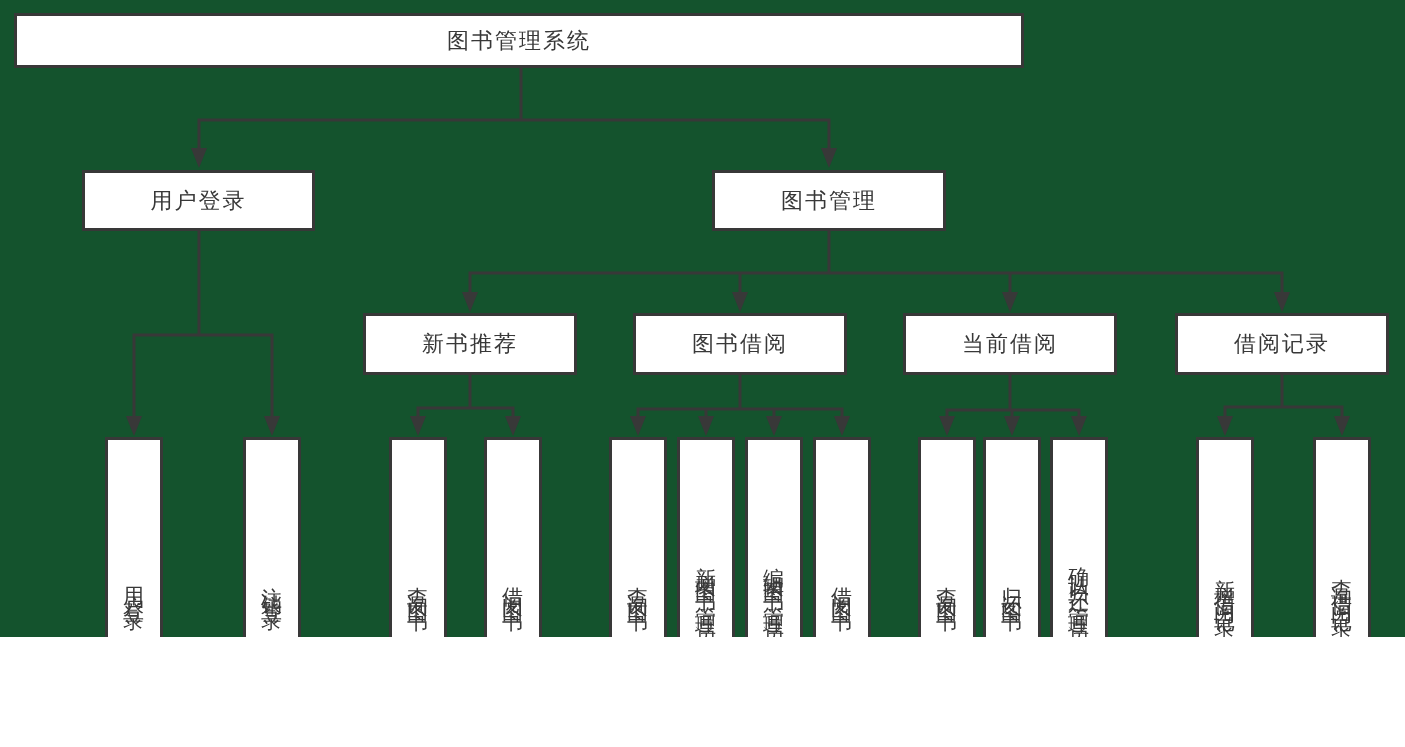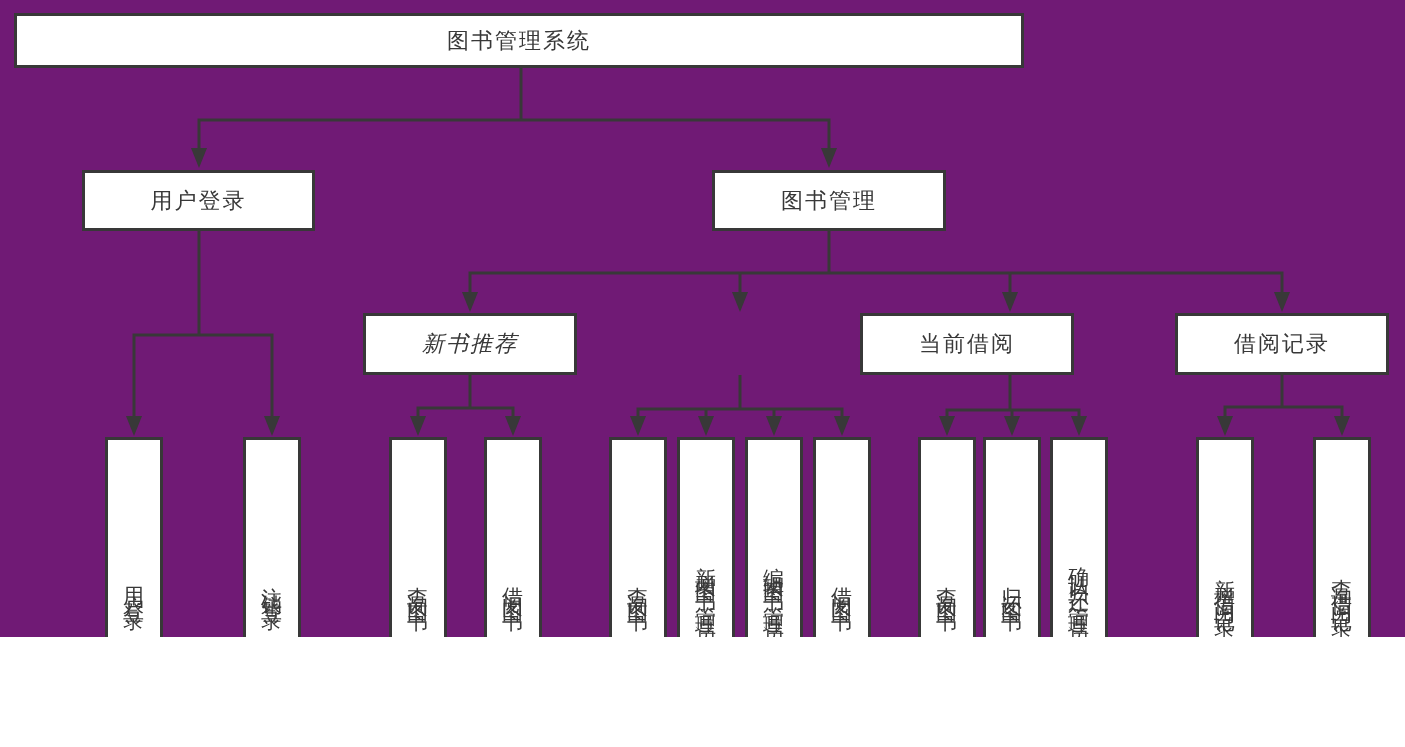--- a/index.html
+++ b/index.html
@@ -1,36 +1,36 @@
 <!DOCTYPE html>
 <html><head>
 <meta charset="utf-8">
 <style>
   html,body{margin:0;padding:0;background:#ffffff;}
   body{font-family:"Liberation Sans","DejaVu Sans",sans-serif;}
-  #canvas{position:relative;width:1405px;height:637px;background:#701a75;overflow:hidden;}
+  #canvas{position:relative;width:1405px;height:637px;background:#14532d;overflow:hidden;}
   #connectors{position:absolute;left:0;top:0;width:1405px;height:747px;}
   .box{
     position:absolute;box-sizing:border-box;
     border:3px solid #383838;background:#ffffff;
     display:flex;align-items:center;justify-content:center;
     color:#383838;font-size:22px;letter-spacing:2px;white-space:nowrap;
   }
   .vbox{
     position:absolute;box-sizing:border-box;
     border:3px solid #383838;background:#ffffff;
     display:flex;align-items:center;justify-content:center;
     color:#383838;font-size:21px;letter-spacing:8px;
     writing-mode:vertical-rl;text-orientation:mixed;line-height:1;
   }
   .root{left:14px;top:13px;width:1010px;height:55px;}
   .l1a{left:82px;top:170px;width:233px;height:61px;}
   .l1b{left:712px;top:170px;width:234px;height:61px;text-align:right;}
   .l2{top:313px;width:214px;height:62px;}
-  .l2a{left:363px;font-style:italic;} .l2b{left:633px;} .l2c{left:860px;} .l2d{left:1175px;}
+  .l2a{left:363px;} .l2b{left:633px;} .l2c{left:903px;} .l2d{left:1175px;}
   .leaf{top:437px;width:58px;height:298px;}
   .lf1{left:105px;} .lf2{left:243px;}
   .lf3{left:389px;} .lf4{left:484px;}
   .lf5{left:609px;} .lf6{left:677px;} .lf7{left:745px;} .lf8{left:813px;}
   .lf9{left:918px;} .lf10{left:983px;} .lf11{left:1050px;}
   .lf12{left:1196px;} .lf13{left:1313px;}
   .watermark{
     position:absolute;right:3px;bottom:5px;z-index:10;
     color:#9b9b9b;font-size:20px;letter-spacing:1px;white-space:nowrap;
   }
@@ -79,20 +79,21 @@
       <polygon points="1334,416 1350,416 1342,436"></polygon>
     </g>
   </svg>
 
   <div class="box root">图书管理系统</div>
 
   <div class="box l1a">用户登录</div>
   <div class="box l1b">图书管理</div>
 
   <div class="box l2 l2a">新书推荐</div>
+  <div class="box l2 l2b">图书借阅</div>
   <div class="box l2 l2c">当前借阅</div>
   <div class="box l2 l2d">借阅记录</div>
 
   <div class="vbox leaf lf1">用户登录</div>
   <div class="vbox leaf lf2">注销登录</div>
 
   <div class="vbox leaf lf3">查询图书</div>
   <div class="vbox leaf lf4">借阅图书</div>
 
   <div class="vbox leaf lf5">查询图书</div>

